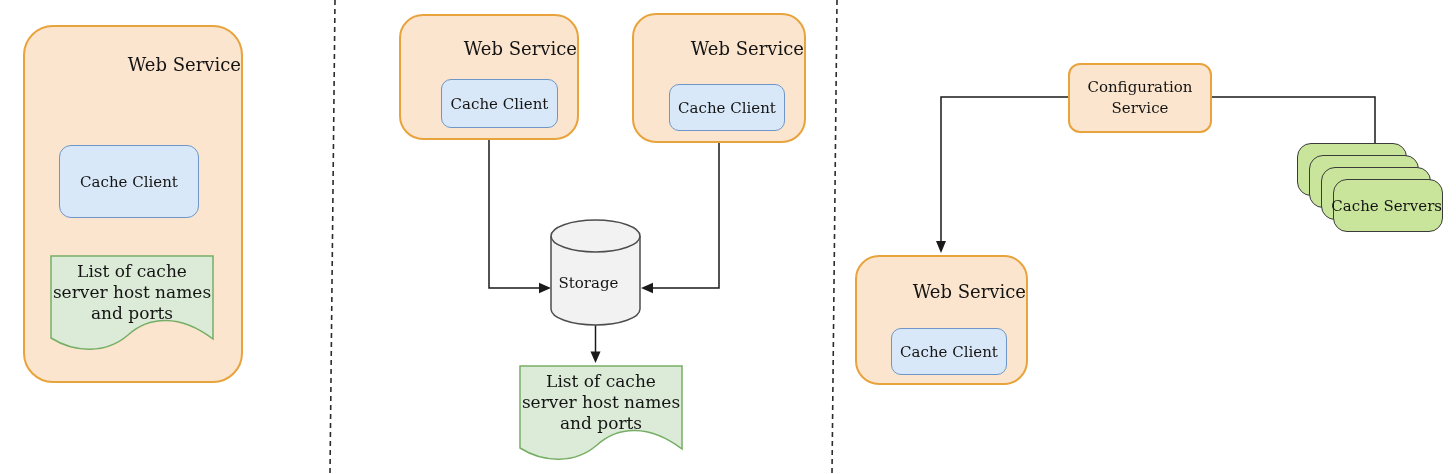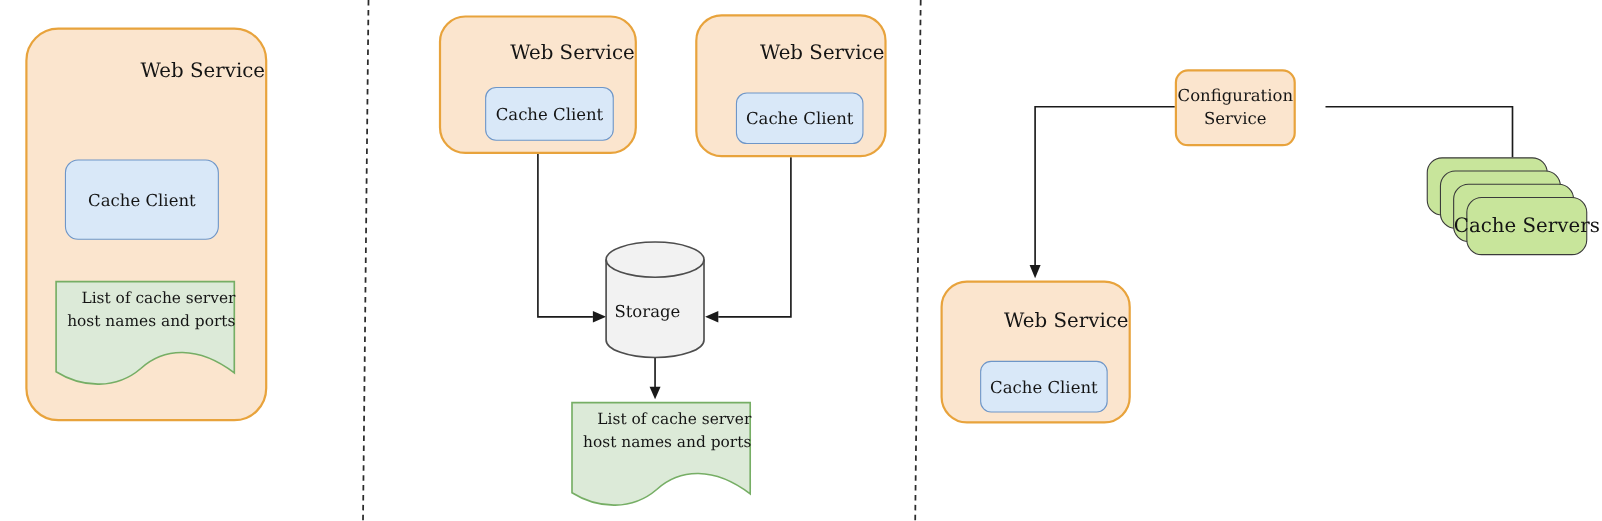--- a/index.html
+++ b/index.html
@@ -14,32 +14,32 @@
   .box{position:absolute;box-sizing:border-box;}
   .service{background:var(--service-fill,#fbe5ce);border:2px solid var(--service-border,#e8a33c);}
   .client{
     background:var(--client-fill,#d9e8f8);border:1.5px solid var(--client-border,#6e96c8);
     border-radius:10px;display:flex;align-items:center;justify-content:center;
     font-size:15px;
     text-align:right;
   }
   .title{position:absolute;left:0;right:0;text-align:right;font-size:18px;line-height:18px;}
   .doc-shape{fill:var(--document-fill,#dcead8);stroke:var(--document-border,#76ae65);stroke-width:1.5;}
-  .doc-text{position:absolute;text-align:right;font-size:14px;line-height:21px;}
+  .doc-text{position:absolute;text-align:center;font-size:17px;line-height:21px;}
   .cyl-body{fill:var(--storage-fill,#f2f2f2);stroke:var(--storage-border,#4d4d4d);stroke-width:1.5;}
   .cyl-rim{fill:none;stroke:var(--storage-border,#4d4d4d);stroke-width:1.5;}
   .storage-label{position:absolute;text-align:center;font-size:15px;line-height:22px;}
   .config{
     border-radius:12px;display:flex;align-items:center;justify-content:center;
     text-align:center;font-size:15px;line-height:21px;padding:0 8px;
   }
   .stack-card{
     position:absolute;width:110px;height:53px;box-sizing:border-box;border-radius:14px;
     background:var(--cache-server-fill,#c8e59b);border:1.6px solid var(--cache-server-border,#3a3a3a);
-    display:flex;align-items:center;justify-content:center;font-size:18px;white-space:nowrap;
+    display:flex;align-items:center;justify-content:flex-end;font-size:15px;white-space:nowrap;
   }
 </style>
 </head>
 <body>
 
 <div class="canvas">
 
   <svg class="overlay" width="1456" height="474" viewBox="0 0 1456 474">
     <line class="divider" x1="335" y1="0" x2="330" y2="474"></line>
     <line class="divider" x1="837" y1="0" x2="832" y2="474"></line>
@@ -88,21 +88,21 @@
     <path class="cyl-body" d="M2,21 a44.5,16 0 0 1 89,0 v73 a44.5,16 0 0 1 -89,0 z"></path>
     <path class="cyl-rim" d="M2,21 a44.5,16 0 0 0 89,0"></path>
   </svg>
   <div class="storage-label" style="left:542px;top:272px;width:93px;">Storage</div>
 
   <svg style="position:absolute;left:519px;top:365px;overflow:visible;" width="164" height="100" viewBox="0 0 164 100">
     <path class="doc-shape" d="M1,1 H163 V84 C130,59 99,61 78,80 C56,99 25,98 1,83 Z"></path>
   </svg>
   <div class="doc-text" style="left:519px;top:371px;width:164px;">List of cache server host names and ports</div>
 
-  <div class="box service config" style="left:1068px;top:63px;width:110px;height:70px;">
+  <div class="box service config" style="left:1068px;top:63px;width:144px;height:70px;">
     <span>Configuration Service</span>
   </div>
 
   <div class="box" style="left:1297px;top:143px;width:147px;height:90px;">
     <div class="stack-card" style="left:0;top:0;"></div>
     <div class="stack-card" style="left:12px;top:12px;"></div>
     <div class="stack-card" style="left:24px;top:24px;"></div>
     <div class="stack-card" style="left:36px;top:36px;">
       <span>Cache Servers</span>
     </div>

